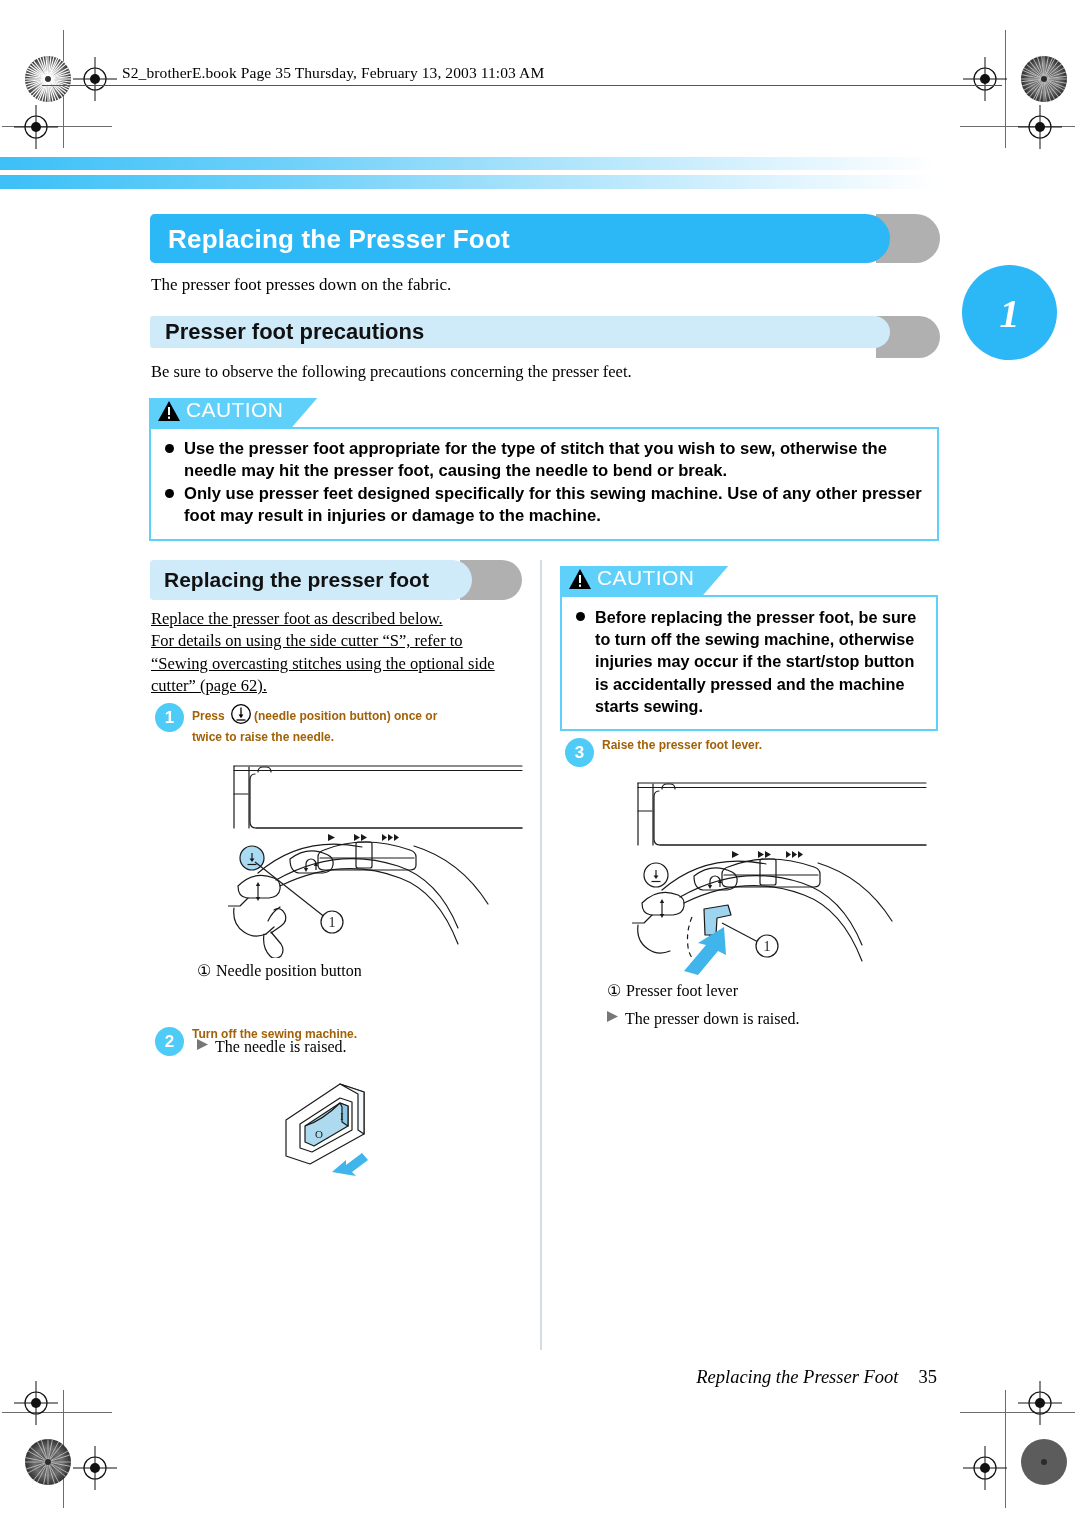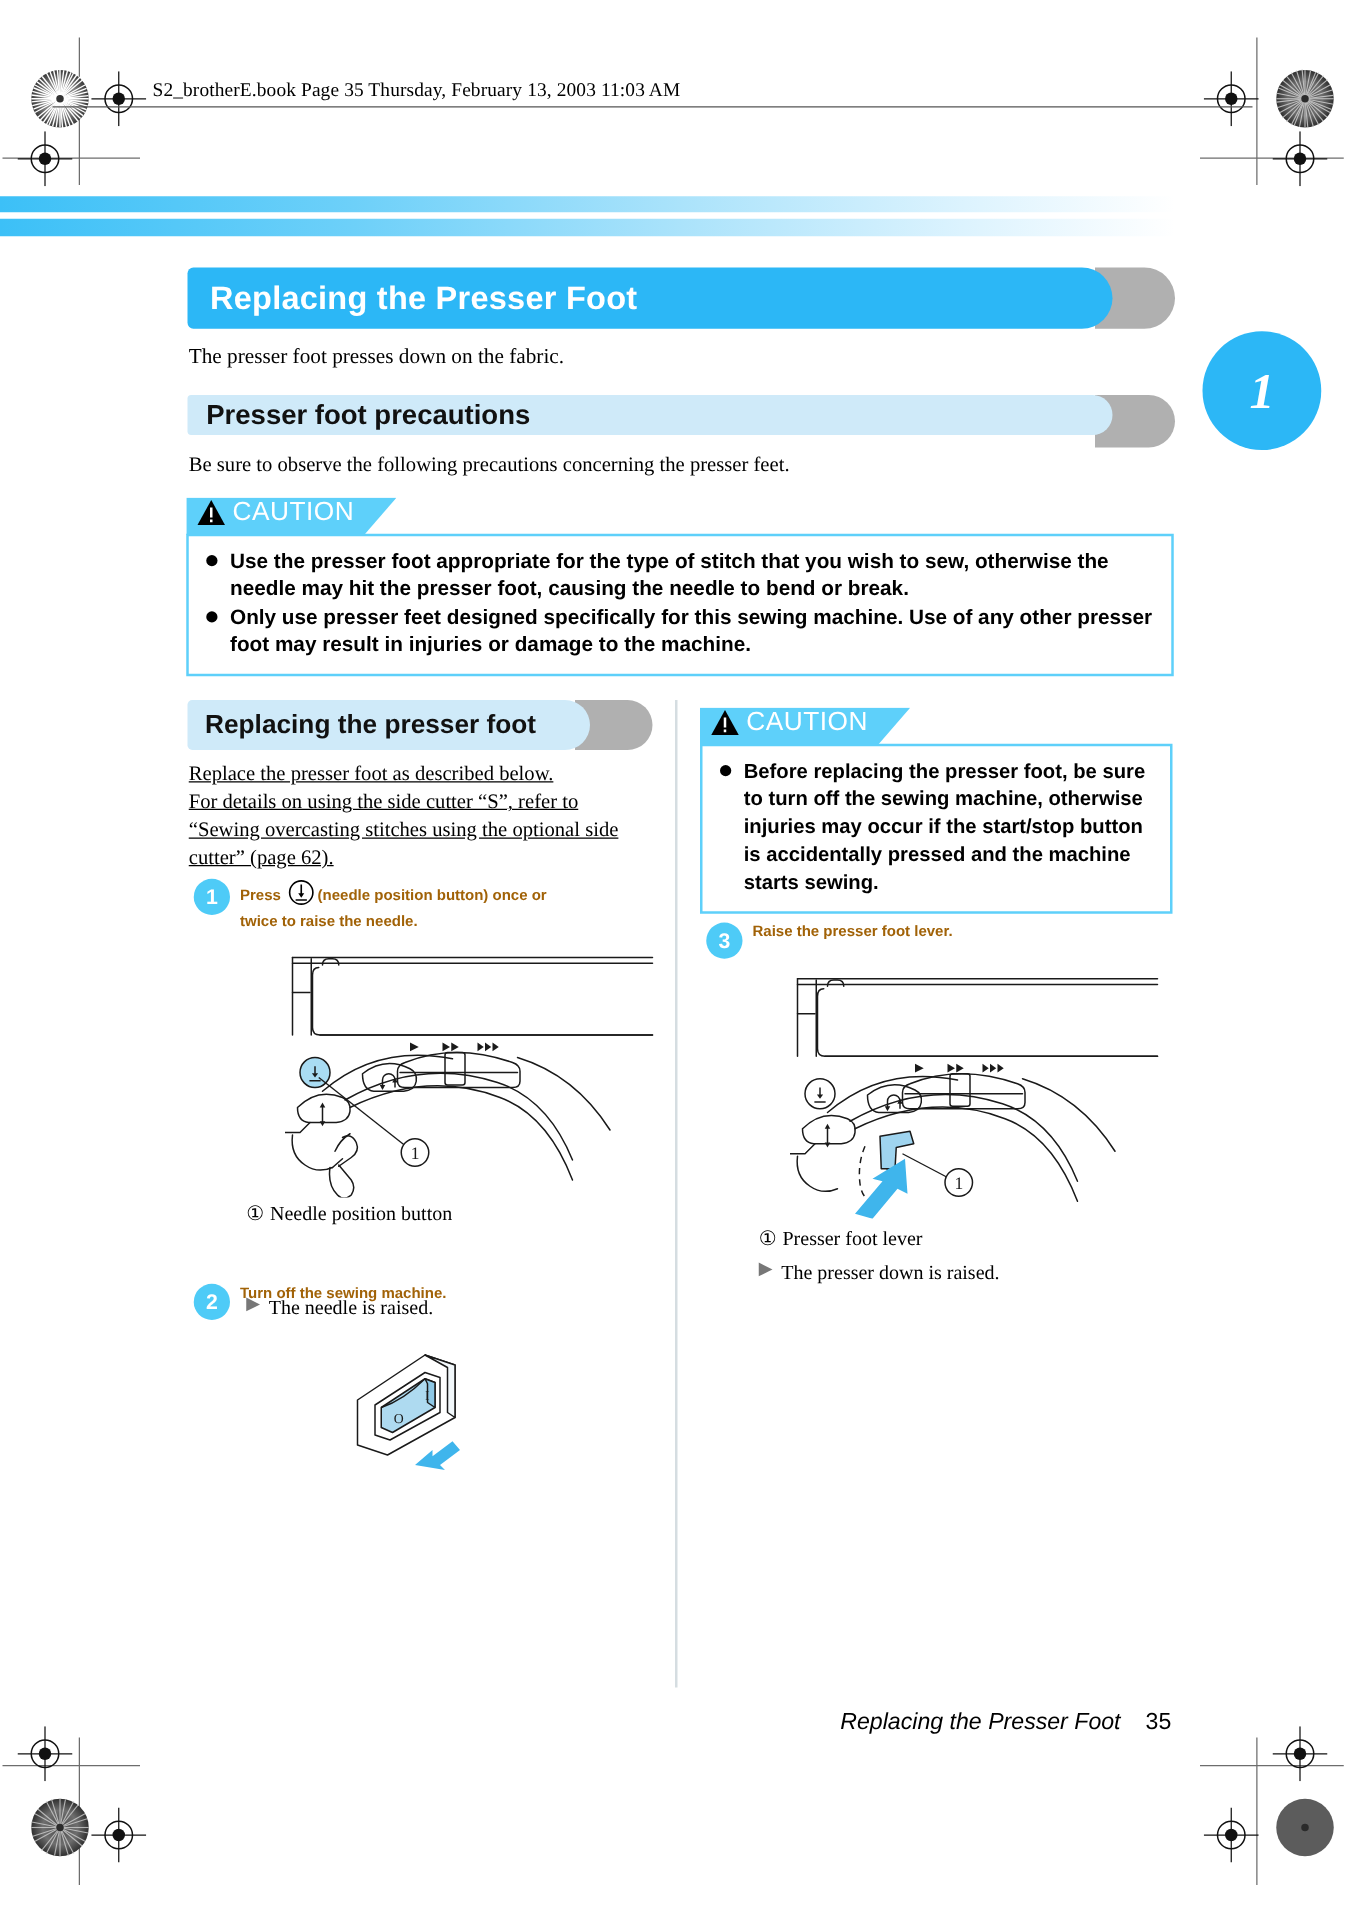--- a/index.html
+++ b/index.html
@@ -140,21 +140,21 @@
   .cap-line{position:absolute;font-size:16px;font-family:"Liberation Serif",serif;white-space:nowrap;}
   .cap-line .num{display:inline-block;width:19px;}
   .cap-line .tri{display:inline-block;margin-right:6px;vertical-align:1px;}
 
   
   .illus{position:absolute;}
 
   
   .footer{
     position:absolute;right:143px;bottom:140px;
-    font-family:Liberation Sans, sans-serif;font-style:italic;font-size:18.5px;
+    font-family:Liberation Serif, serif;font-style:italic;font-size:18.5px;
     white-space:nowrap;color:#000;text-align:center;
   }
   .footer .pg{font-style:normal;margin-left:20px;}
 </style>
 </head>
 <body>
 
 <div class="page">
 
   <div class="trim-v" style="left:63px;top:30px;height:118px;"></div>

